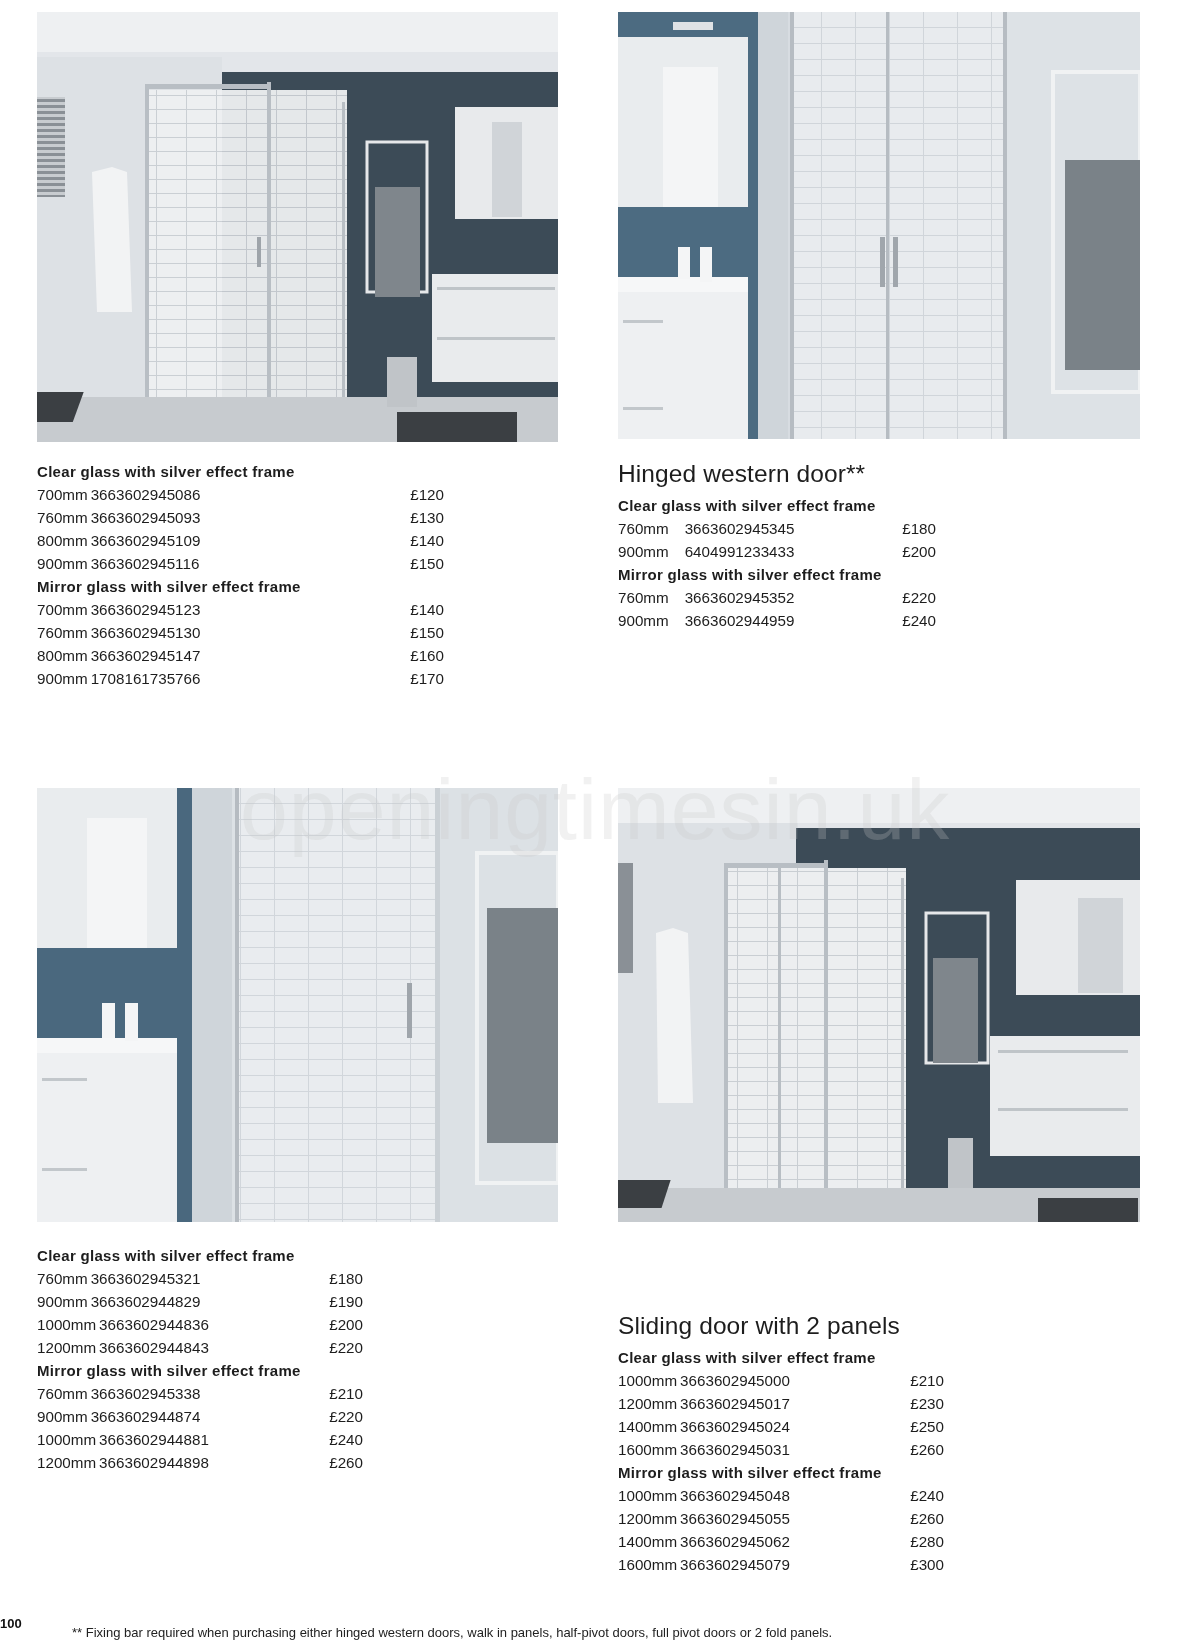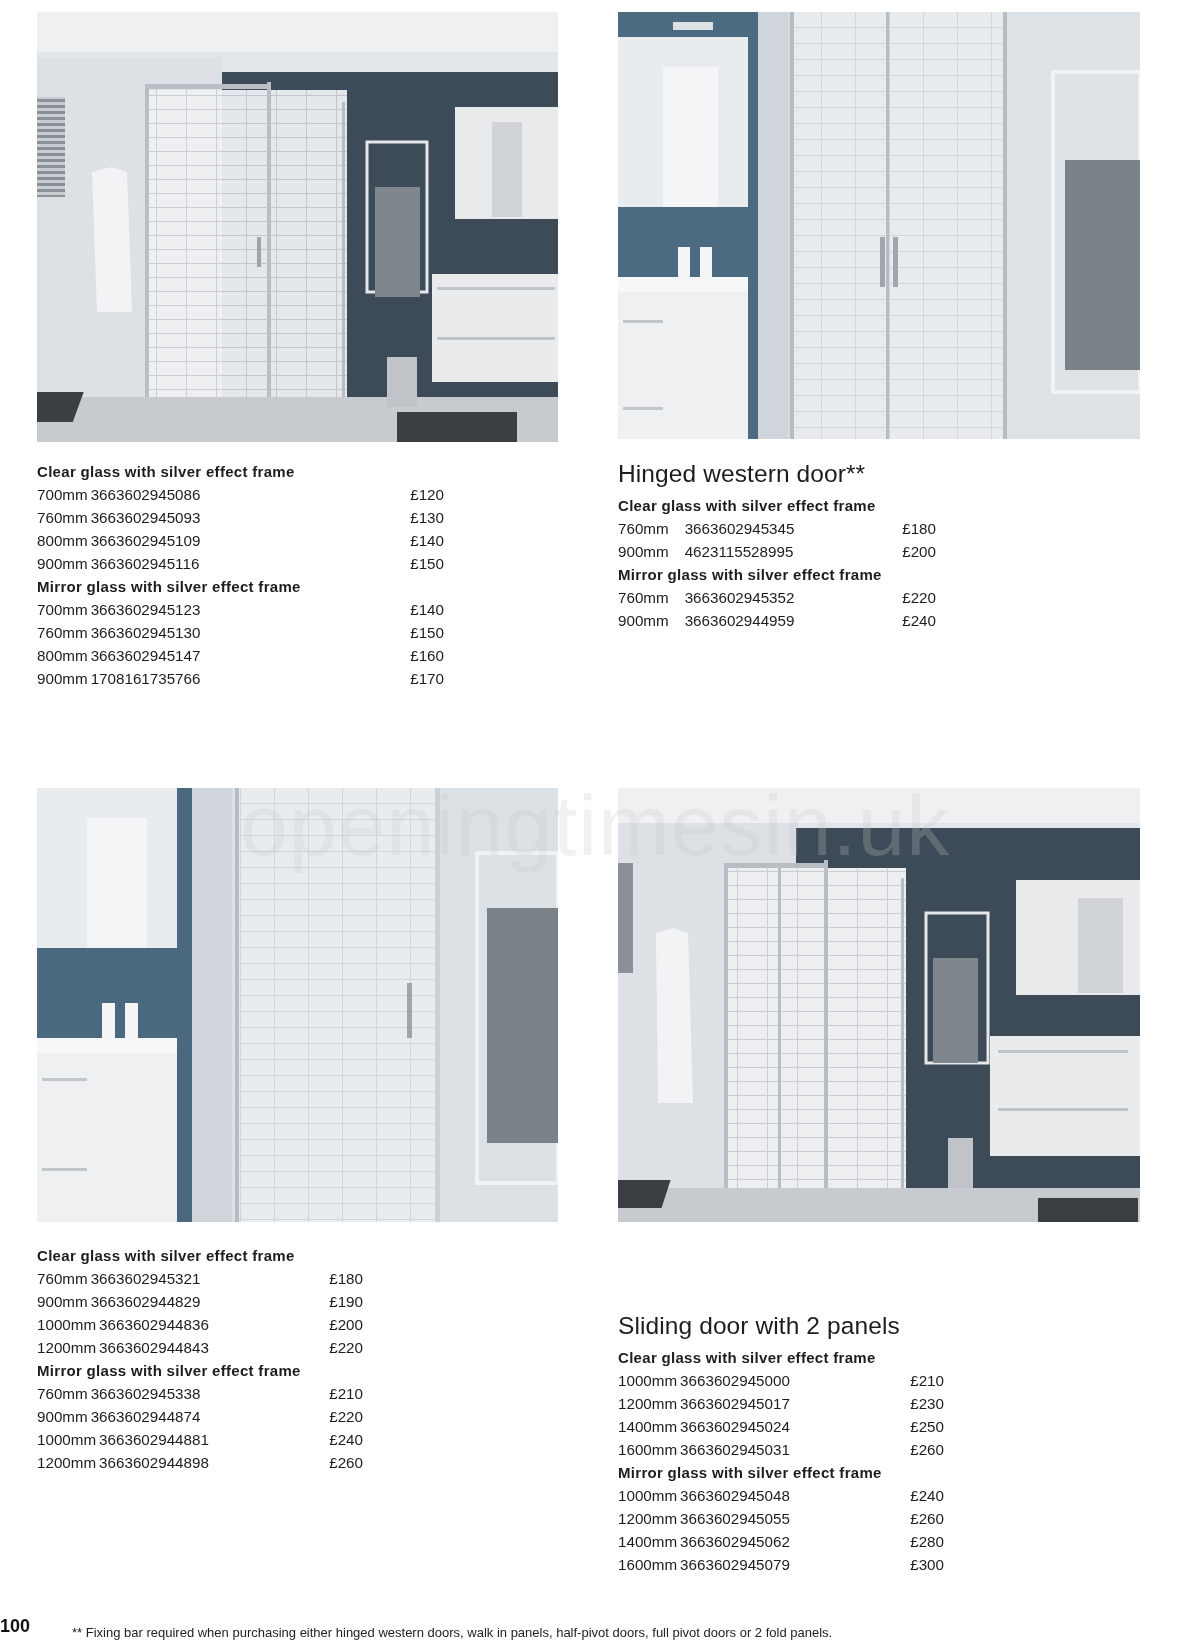--- a/index.html
+++ b/index.html
@@ -3,40 +3,40 @@
 <meta charset="utf-8">
 <style>
   html, body { margin: 0; padding: 0; background: #ffffff; }
   body { width: 1200px; height: 1641px; position: relative; overflow: hidden;
          font-family: "DejaVu Sans", "Liberation Sans", sans-serif; color: #1e1e1e; }
 
   .photo { position: absolute; overflow: hidden; background: #c9ced3; }
 
   .watermark { position: absolute; left: 240px; top: 760px; font-family: "Liberation Sans", sans-serif;
                font-size: 86px; color: rgba(200,200,200,0.25); letter-spacing: 1px; pointer-events: none;
-               white-space: nowrap; z-index: 5; margin-top: 16px; }
+               white-space: nowrap; z-index: 5; }
 
   .product { position: absolute; width: 460px; }
   .product .title { font-family: "Liberation Sans", sans-serif; font-size: 24.5px; font-weight: normal;
                     color: #1d1d1d; margin: 0 0 6px 0; line-height: 28px; letter-spacing: 0.1px; }
   .product .group-label { font-size: 15px; font-weight: bold; color: #1d1d1d; line-height: 23px;
                           font-family: "Liberation Sans", sans-serif; letter-spacing: 0.3px; }
   .product .row { position: relative; height: 23px; line-height: 23px; font-size: 15.2px;
                   font-family: "Liberation Sans", sans-serif; color: #1d1d1d; }
   .product .row .size { display: inline-block; }
   .product .row .code { display: inline-block; margin-left: 3px; }
   .product .row .price { position: absolute; top: 0; font-weight: normal; text-align: right; }
 
   .p1 .row .price { left: 349px; width: 58px; }
   .p2 .row .price { left: 260px; width: 58px; }
   .p2 .row .code { margin-left: 16px; }
   .p3 .row .price { left: 268px; width: 58px; }
   .p4 .row .price { left: 268px; width: 58px; }
 
-  .footer-page { position: absolute; left: 0; top: 1616px; font-size: 18px; font-weight: bold;
+  .footer-page { position: absolute; left: 0; top: 1616px; font-size: 13px; font-weight: bold;
                  font-family: "Liberation Sans", sans-serif; color: #111; }
   .footer-note { position: absolute; left: 72px; top: 1625px; font-size: 13px;
                  font-family: "Liberation Sans", sans-serif; color: #222; }
 </style>
 </head>
 <body>
 
 <div class="photo" style="left:37px; top:12px; width:521px; height:430px;" title="Bathroom with pivot shower door and fixed side panel, dark blue wall">
   <svg width="521" height="430" viewBox="0 0 521 430">
     <rect x="0" y="0" width="521" height="430" fill="#e3e6ea"></rect>
@@ -208,21 +208,21 @@
     <div class="row"><span class="size">800mm</span><span class="code">3663602945147</span><span class="price">£160</span></div>
     <div class="row"><span class="size">900mm</span><span class="code">1708161735766</span><span class="price">£170</span></div>
   </div>
 </div>
 
 <div class="product p2" style="left:618px; top:460px;">
   <h2 class="title">Hinged western door**</h2>
   <div>
     <div class="group-label">Clear glass with silver effect frame</div>
     <div class="row"><span class="size">760mm</span><span class="code">3663602945345</span><span class="price">£180</span></div>
-    <div class="row"><span class="size">900mm</span><span class="code">4623115528995</span><span class="price">£200</span></div>
+    <div class="row"><span class="size">900mm</span><span class="code">6404991233433</span><span class="price">£200</span></div>
   </div>
   <div>
     <div class="group-label">Mirror glass with silver effect frame</div>
     <div class="row"><span class="size">760mm</span><span class="code">3663602945352</span><span class="price">£220</span></div>
     <div class="row"><span class="size">900mm</span><span class="code">3663602944959</span><span class="price">£240</span></div>
   </div>
 </div>
 
 <div class="product p3" style="left:37px; top:1244px;">
   <div>

